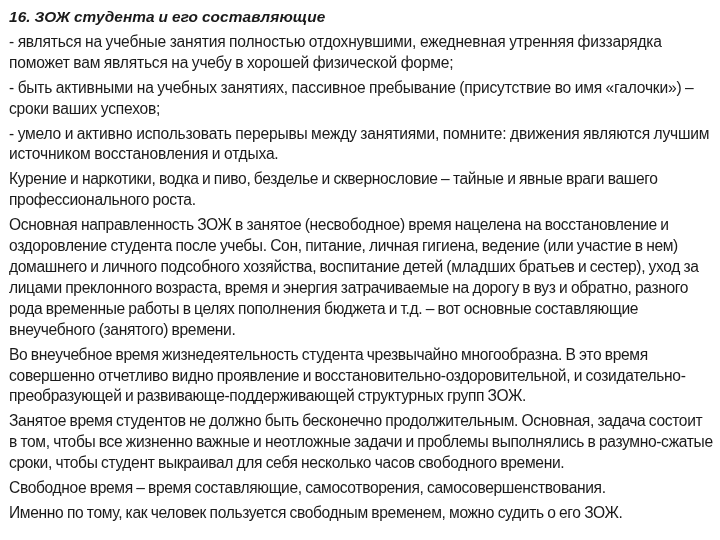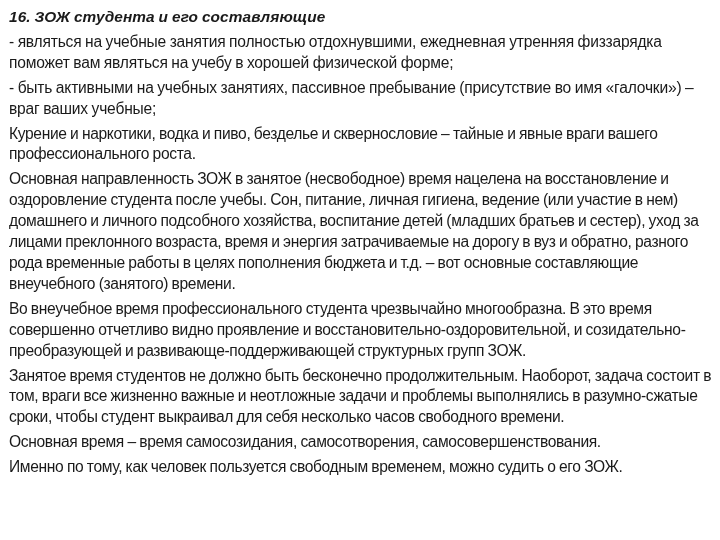--- a/index.html
+++ b/index.html
@@ -38,20 +38,21 @@
     .italic {
       letter-spacing: -0.2px;
     }
   </style>
 </head>
 <body>
 
 <div class="doc">
   <p class="title">16. ЗОЖ студента и его составляющие</p>
   <p class="italic">- являться на учебные занятия полностью отдохнувшими, ежедневная утренняя физзарядка поможет вам являться на учебу в хорошей физической форме;</p>
-  <p class="italic">- быть активными на учебных занятиях, пассивное пребывание (присутствие во имя «галочки») – враг ваших учебные;</p>
+  <p class="italic">- быть активными на учебных занятиях, пассивное пребывание (присутствие во имя «галочки») – сроки ваших успехов;</p>
+  <p class="italic">- умело и активно использовать перерывы между занятиями, помните: движения являются лучшим источником восстановления и отдыха.</p>
   <p>Курение и наркотики, водка и пиво, безделье и сквернословие – тайные и явные враги вашего профессионального роста.</p>
   <p>Основная направленность ЗОЖ в занятое (несвободное) время нацелена на восстановление и оздоровление студента после учебы. Сон, питание, личная гигиена, ведение (или участие в нем) домашнего и личного подсобного хозяйства, воспитание детей (младших братьев и сестер), уход за лицами преклонного возраста, время и энергия затрачиваемые на дорогу в вуз и обратно, разного рода временные работы в целях пополнения бюджета и т.д. – вот основные составляющие внеучебного (занятого) времени.</p>
-  <p>Во внеучебное время профессионального студента чрезвычайно многообразна. В это время совершенно отчетливо видно проявление и восстановительно-оздоровительной, и созидательно-преобразующей и развивающе-поддерживающей структурных групп ЗОЖ.</p>
-  <p>Занятое время студентов не должно быть бесконечно продолжительным. Наоборот, задача состоит в том, враги все жизненно важные и неотложные задачи и проблемы выполнялись в разумно-сжатые сроки, чтобы студент выкраивал для себя несколько часов свободного времени.</p>
-  <p>Основная время – время самосозидания, самосотворения, самосовершенствования.</p>
+  <p>Во внеучебное время жизнедеятельность студента чрезвычайно многообразна. В это время совершенно отчетливо видно проявление и восстановительно-оздоровительной, и созидательно-преобразующей и развивающе-поддерживающей структурных групп ЗОЖ.</p>
+  <p>Занятое время студентов не должно быть бесконечно продолжительным. Основная, задача состоит в том, чтобы все жизненно важные и неотложные задачи и проблемы выполнялись в разумно-сжатые сроки, чтобы студент выкраивал для себя несколько часов свободного времени.</p>
+  <p>Свободное время – время составляющие, самосотворения, самосовершенствования.</p>
   <p>Именно по тому, как человек пользуется свободным временем, можно судить о его ЗОЖ.</p>
 </div>
 
 </body></html>

